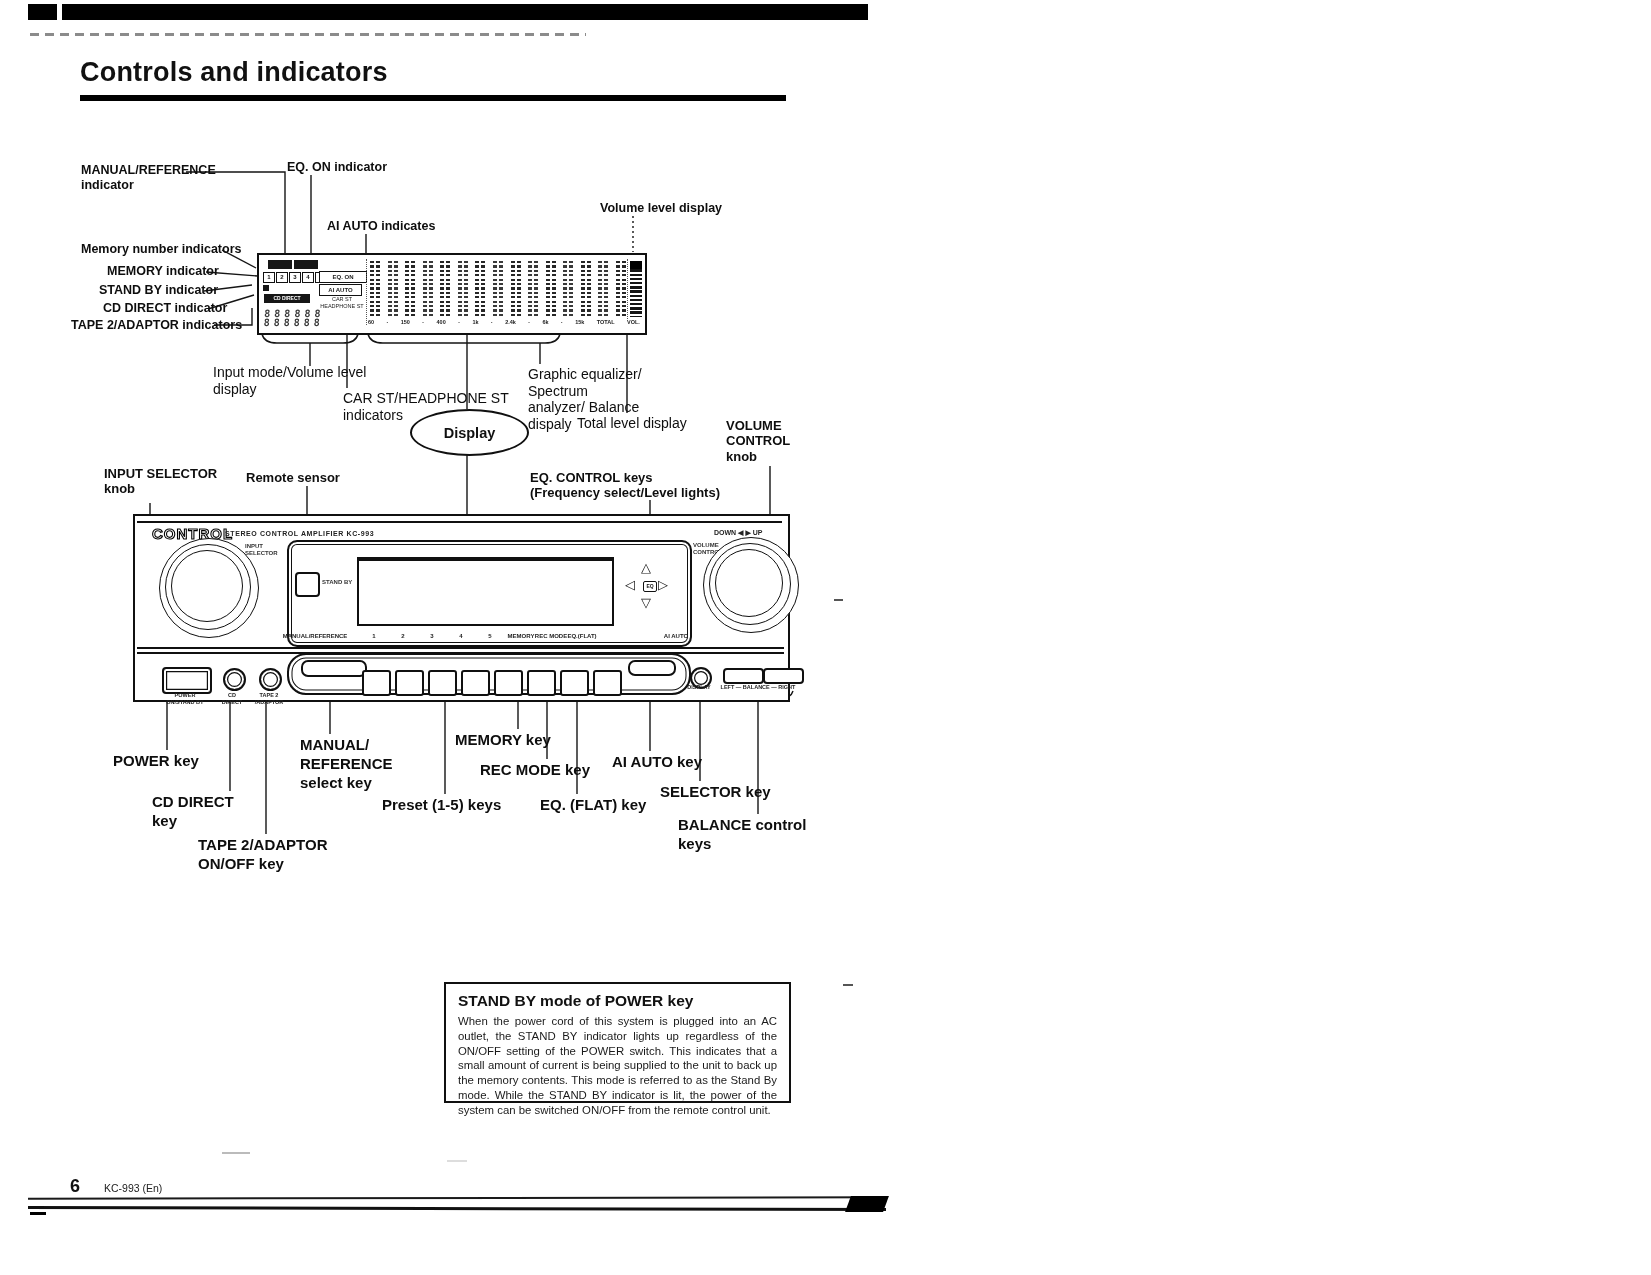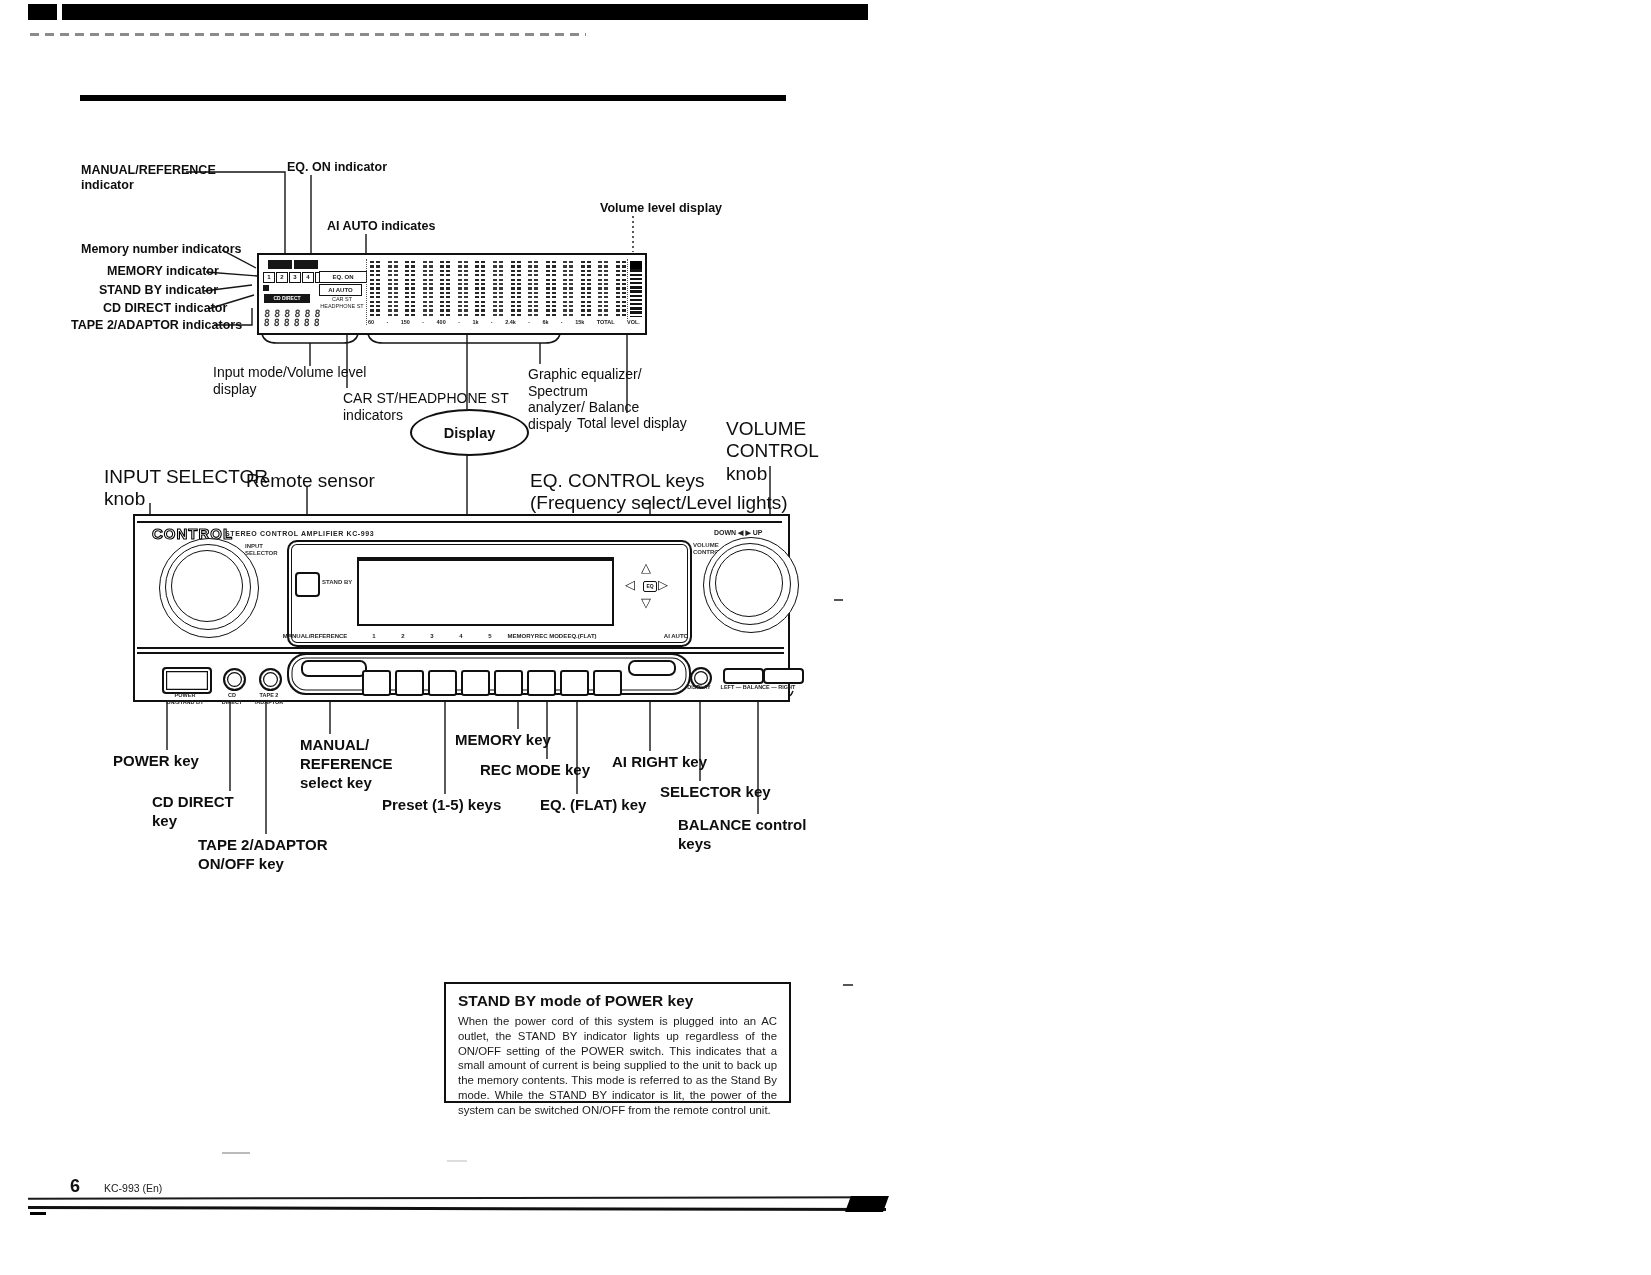--- a/index.html
+++ b/index.html
@@ -3,21 +3,21 @@
 <meta charset="utf-8">
 <style>
   html,body{margin:0;padding:0;background:#e8e8e8}
   .page{position:relative;width:1651px;height:1275px;background:#fff;overflow:hidden;
         font-family:"Liberation Sans",sans-serif;color:#111}
   .abs{position:absolute}
   
   .cl{position:absolute;white-space:pre-line;line-height:1.18;color:#0e0e0e}
   .ind{font-weight:700;font-size:12.5px}
   .sub{font-weight:400;font-size:14px}
-  .big{font-weight:400;font-size:19px}
+  .big{font-weight:700;font-size:13px}
   .key{font-weight:700;font-size:15px;line-height:1.25}
   
   .scanbar{position:absolute;background:#000}
   .dashline{position:absolute;height:3px;
     background:repeating-linear-gradient(90deg,#8b8b8b 0 9px,transparent 9px 15px)}
   .artifact{position:absolute;background:#555}
   
   .title{position:absolute;font-weight:700;font-size:27px;letter-spacing:.2px}
   .titlerule{position:absolute;background:#000}
   
@@ -78,20 +78,21 @@
 </style>
 </head>
 <body>
 
 <div class="page">
 
   <div class="scanbar" style="left:28px;top:4px;width:840px;height:16px"></div>
   <div class="abs" style="left:57px;top:4px;width:5px;height:16px;background:#fff"></div>
   <div class="dashline" style="left:30px;top:33px;width:556px"></div>
 
+  <div class="title" style="left:80px;top:57px">Controls and indicators</div>
   <div class="titlerule" style="left:80px;top:95px;width:706px;height:6px"></div>
 
   <svg class="lines" width="1651" height="1275">
     <g stroke="#151515" stroke-width="1.4" fill="none">
       <path d="M186,172 L285,172 L285,260"></path>
       <path d="M311,175 L311,272"></path>
       <path d="M366,234 L366,286 L361,286"></path>
       <path d="M222,250 L256,268"></path>
       <path d="M206,272 L258,276"></path>
       <path d="M204,291 L252,285"></path>
@@ -344,21 +345,21 @@
 key</div>
   <div class="cl key" style="left:198px;top:836px">TAPE 2/ADAPTOR
 ON/OFF key</div>
   <div class="cl key" style="left:300px;top:736px">MANUAL/
 REFERENCE
 select key</div>
   <div class="cl key" style="left:382px;top:796px">Preset (1-5) keys</div>
   <div class="cl key" style="left:455px;top:731px">MEMORY key</div>
   <div class="cl key" style="left:480px;top:761px">REC MODE key</div>
   <div class="cl key" style="left:540px;top:796px">EQ. (FLAT) key</div>
-  <div class="cl key" style="left:612px;top:753px">AI RIGHT key</div>
+  <div class="cl key" style="left:612px;top:753px">AI AUTO key</div>
   <div class="cl key" style="left:660px;top:783px">SELECTOR key</div>
   <div class="cl key" style="left:678px;top:816px">BALANCE control
 keys</div>
 
   <div class="note" style="left:444px;top:982px;width:347px;height:121px">
     <h3>STAND BY mode of POWER key</h3>
     <p>When the power cord of this system is plugged into an AC outlet, the STAND BY indicator lights up regardless of the ON/OFF setting of the POWER switch. This indicates that a small amount of current is being supplied to the unit to back up the memory contents. This mode is referred to as the Stand By mode. While the STAND BY indicator is lit, the power of the system can be switched ON/OFF from the remote control unit.</p>
   </div>
 
   <div class="footer-num" style="left:70px;top:1176px">6</div>

